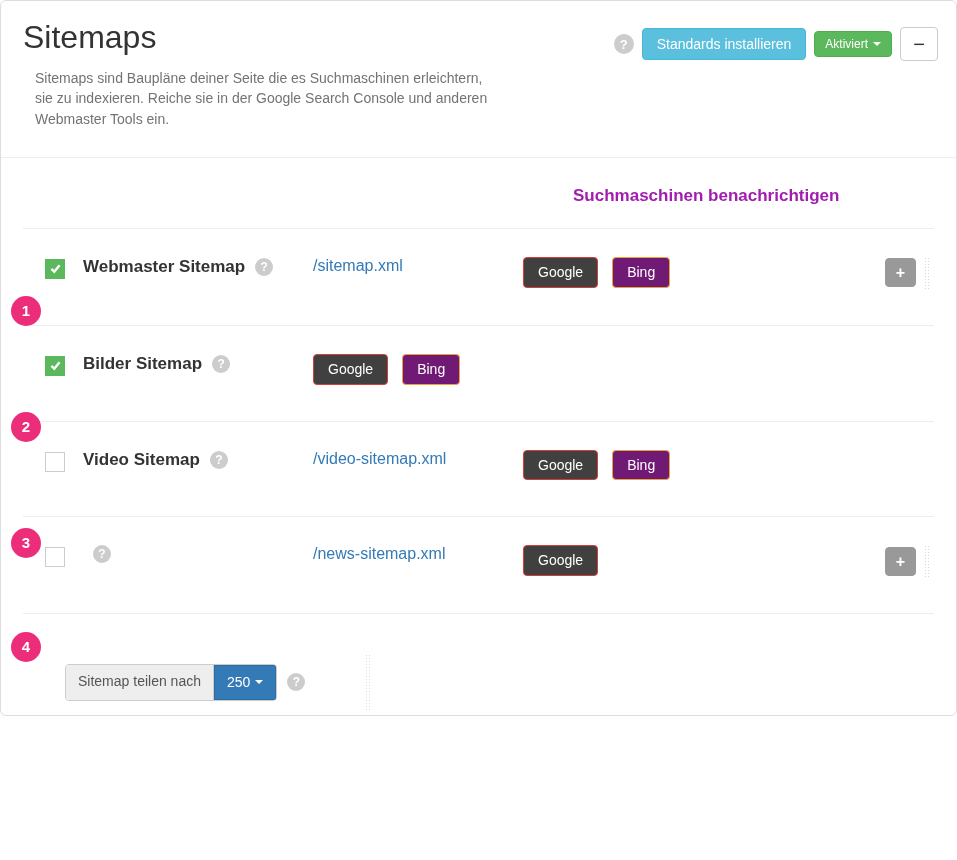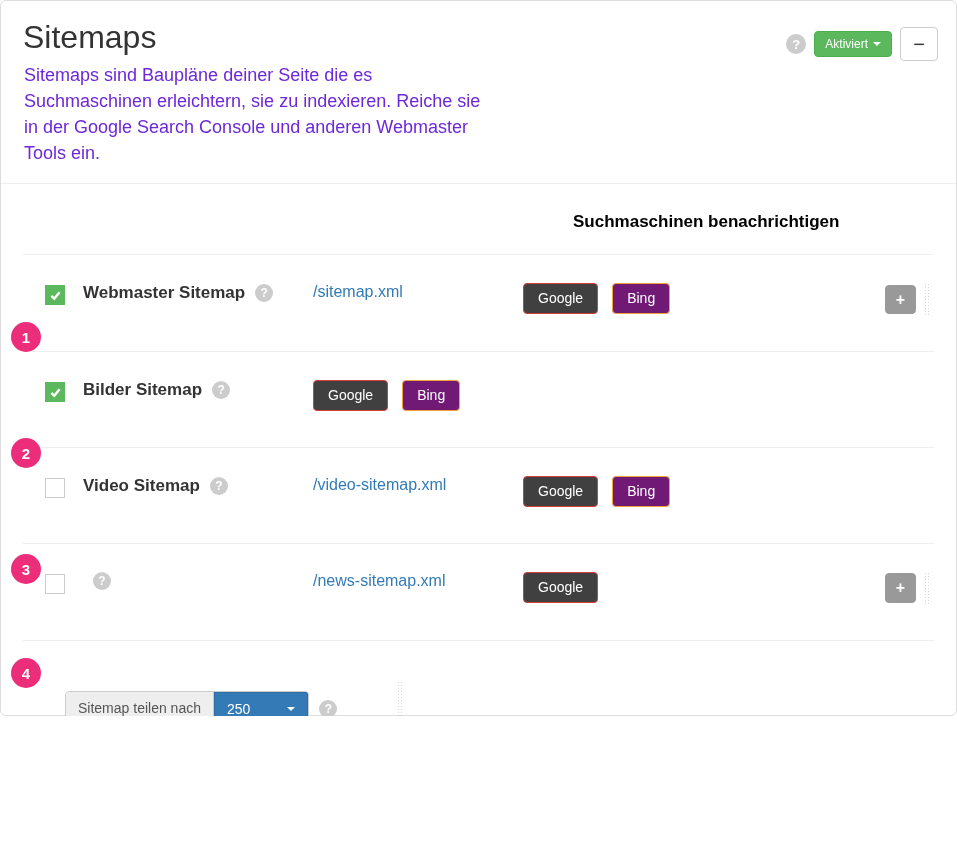--- a/index.html
+++ b/index.html
@@ -24,23 +24,23 @@
     border-bottom: 1px solid #eee;
     position: relative;
   }
   .header h1 {
     font-size: 32px;
     font-weight: 500;
     margin: 0 0 6px 0;
     color: #333;
   }
   .header p {
-    margin: 1px;
-    color: #6d28d9;
-    font-size: 18px;
+    margin: 12px;
+    color: #737373;
+    font-size: 14px;
     line-height: 1.45;
     max-width: 460px;
   }
   .header-actions {
     position: absolute;
     top: 26px;
     right: 18px;
     display: flex;
     gap: 8px;
     align-items: center;
@@ -67,21 +67,21 @@
     border-radius: 4px;
     font-size: 14px;
     cursor: pointer;
     border: 1px solid transparent;
     line-height: 1.2;
   }
   .btn-info { background:#5bc0de; color:#fff; border-color:#46b8da; }
   .btn-success { background:#5cb85c; color:#fff; border-color:#4cae4c; }
   .btn-danger { background:#404040; color:#fff; border-color:#d43f3a; }
   .btn-warning { background:#701a75; color:#fff; border-color:#eea236; }
-  .btn-primary { background:#337ab7; color:#fff; border-color:#2e6da4;gap:32px; }
+  .btn-primary { background:#337ab7; color:#fff; border-color:#2e6da4; }
   .btn-gray { background:#999; color:#fff; border-color:#999; padding:4px 10px; font-weight:700; font-size:16px; }
   .btn-sm { font-size: 12px; padding: 5px 10px; }
   .caret {
     display: inline-block;
     margin-left: 5px;
     width: 0; height: 0;
     border-left: 4px solid transparent;
     border-right: 4px solid transparent;
     border-top: 4px solid currentColor;
     vertical-align: middle;
@@ -94,21 +94,21 @@
     font-weight: 500;
     line-height: 0.9;
     background:#fff; color:#333; border:1px solid #ccc;
   }
   .body {
     padding: 0 22px 20px 22px;
     position: relative;
   }
   .notify-header {
     text-align: left;
-    color:#000000;
+    color:#a21caf;
     font-weight:700;
     font-size:17px;
     padding: 28px 0 10px 0;
     margin-left: 550px;
   }
   .list {
     margin-top: 12px;
   }
   .row {
     border-top: 1px solid #eee;
@@ -213,20 +213,21 @@
 </head>
 <body>
 
 <div class="panel">
 
   <div class="header">
     <h1>Sitemaps</h1>
     <p>Sitemaps sind Baupläne deiner Seite die es Suchmaschinen erleichtern, sie zu indexieren. Reiche sie in der Google Search Console und anderen Webmaster Tools ein.</p>
     <div class="header-actions">
       <span class="help-icon lg">?</span>
+      <span class="btn btn-info">Standards installieren</span>
       <span class="btn btn-success btn-sm">
         <span>Aktiviert</span>
         <span class="caret"></span>
       </span>
       <span class="btn minus-btn">−</span>
     </div>
   </div>
 
   <div class="body">
     <div class="notify-header">Suchmaschinen benachrichtigen</div>

